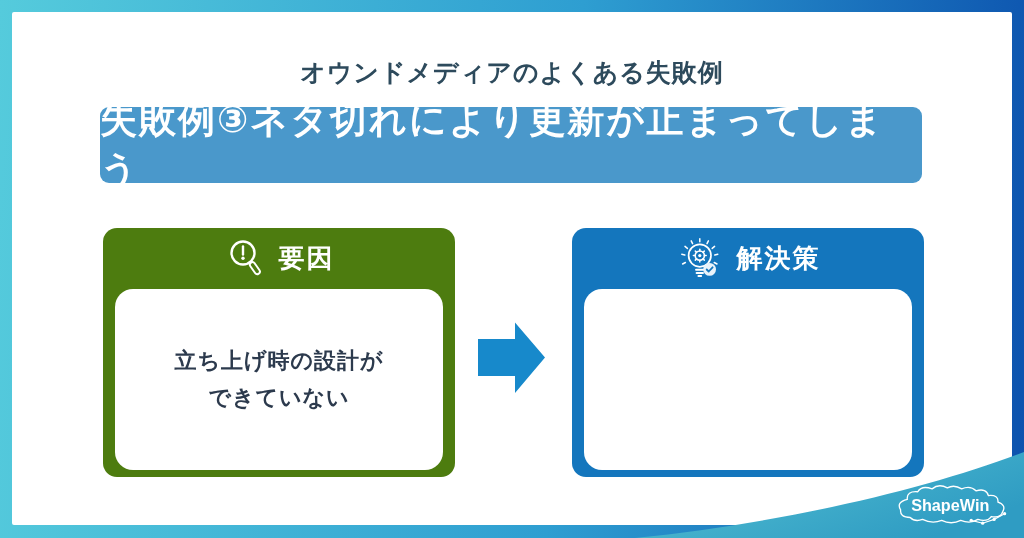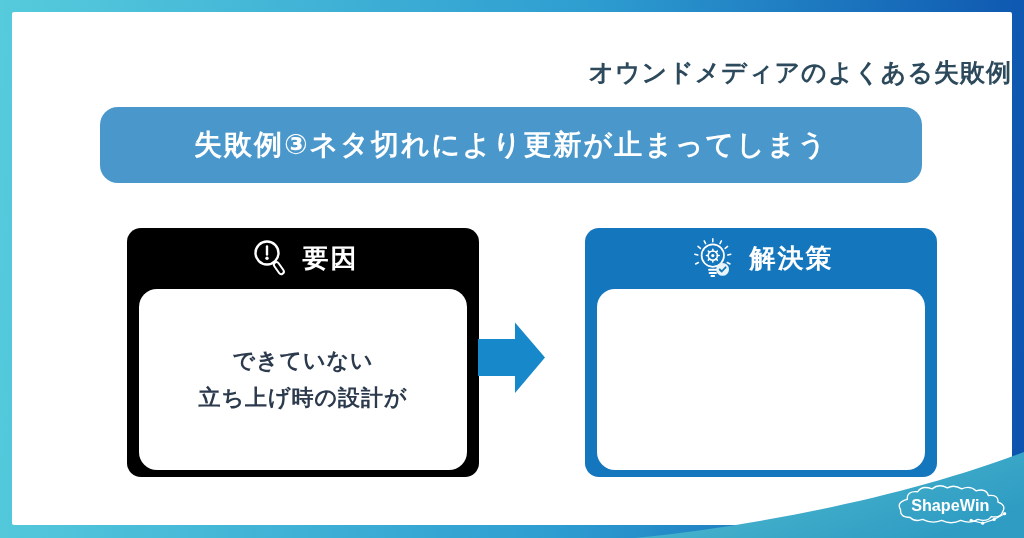--- a/index.html
+++ b/index.html
@@ -10,37 +10,37 @@
     position:relative; width:1024px; height:538px; overflow:hidden;
     background:linear-gradient(94deg,#55CBDC 0%, #2E9ED1 55%, #0C52AE 100%);
   }
   .canvas {
     position:absolute; left:12px; top:12px; right:12px; bottom:13px;
     background:#ffffff; border-radius:2px;
   }
 
   .page-title {
     position:absolute; left:0; right:0; top:44px;
-    text-align:right; font-size:25px; font-weight:bold;
+    text-align:center; font-size:25px; font-weight:bold;
     color:#2D4A5C; letter-spacing:1px;
   }
 
   .banner {
     position:absolute; left:88px; top:95px; width:822px; height:76px;
-    background:#4A98CB; border-radius:18px;
+    background:#4A98CB; border-radius:9px;
     display:flex; align-items:center; justify-content:center;
-    color:#ffffff; font-size:28px; font-weight:bold; letter-spacing:2px;
+    color:#ffffff; font-size:37px; font-weight:bold; letter-spacing:2px;
   }
 
   .card {
     position:absolute; top:216px; width:352px; height:249px;
     border-radius:14px;
   }
-  .card-cause   { left:91px;  background:#000000;margin-left:24px; }
-  .card-solution{ left:573px; background:#1476BD; }
+  .card-cause   { left:91px;  background:#4d7c0f; }
+  .card-solution{ left:560px; background:#1476BD; }
 
   .card-header {
     position:absolute; left:0; right:0; top:0; height:61px;
     display:flex; align-items:center; justify-content:center; gap:13px;
     color:#ffffff; font-size:26px; font-weight:bold; letter-spacing:2px;
   }
   .card-header svg { display:block; }
 
   .card-panel {
     position:absolute; left:12px; right:12px; top:61px; bottom:7px;
@@ -78,22 +78,22 @@
             <circle cx="19" cy="16" r="11.5"></circle>
             <line x1="19" y1="9.5" x2="19" y2="17.5"></line>
             <rect x="-2.6" y="0.5" width="5.2" height="13.5" rx="2.6" transform="translate(26.7,25.2) rotate(-35)" stroke-width="2"></rect>
           </g>
           <circle cx="19" cy="21.3" r="1.7" fill="#ffffff"></circle>
         </svg>
         <span>要因</span>
       </div>
       <div class="card-panel">
         <div class="panel-text">
+          <span>立ち上げ時の設計が</span>
           <span>できていない</span>
-          <span>立ち上げ時の設計が</span>
         </div>
       </div>
     </div>
 
     <div class="arrow-wrap">
       <svg width="68" height="72" viewBox="0 0 68 72">
         <polygon points="0,17 37,17 37,0.5 67,35.5 37,71 37,54 0,54" fill="#1789CB"></polygon>
       </svg>
     </div>
 

